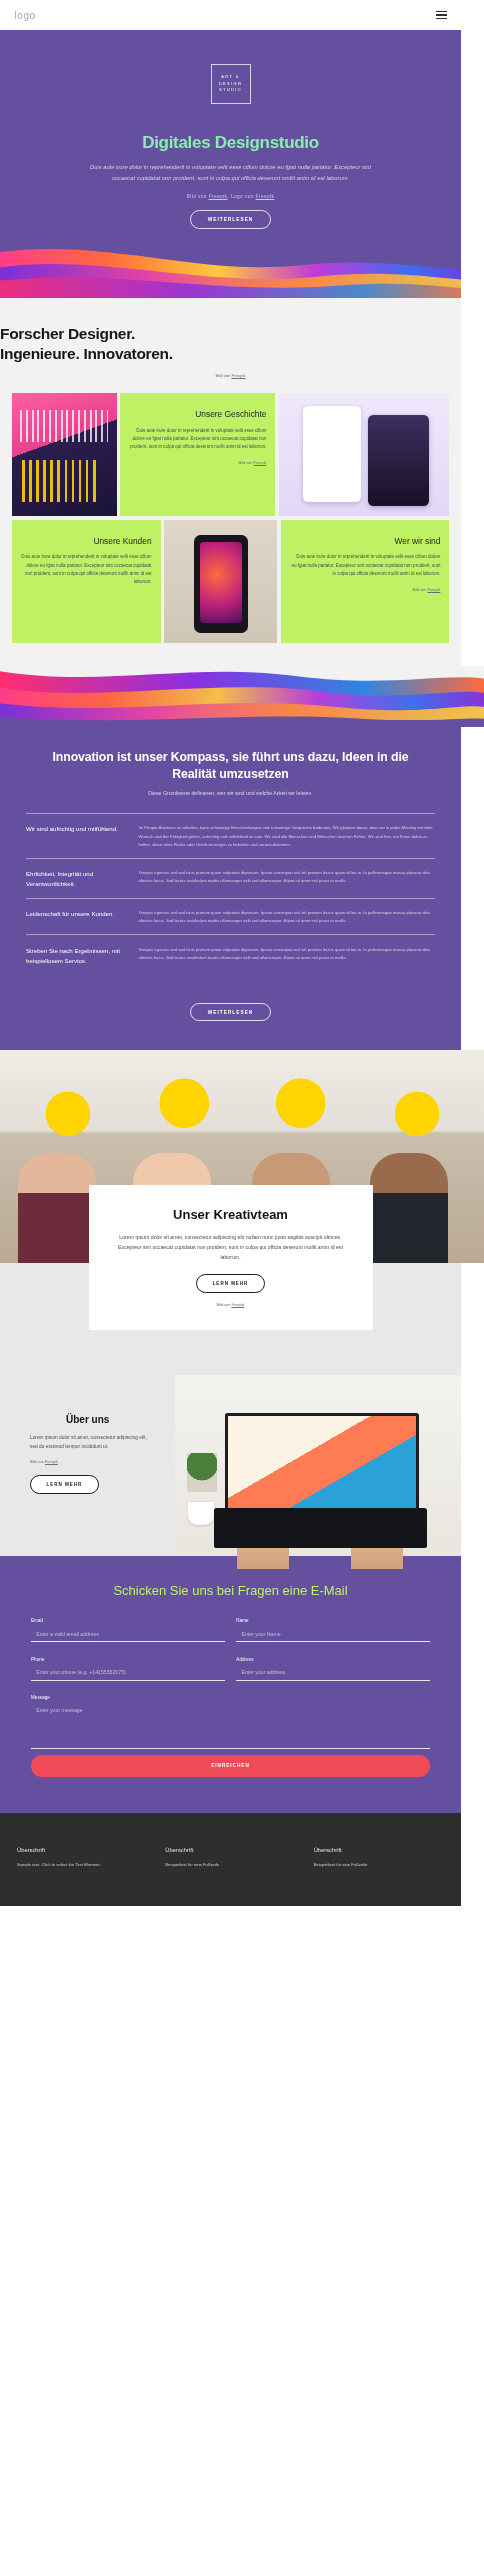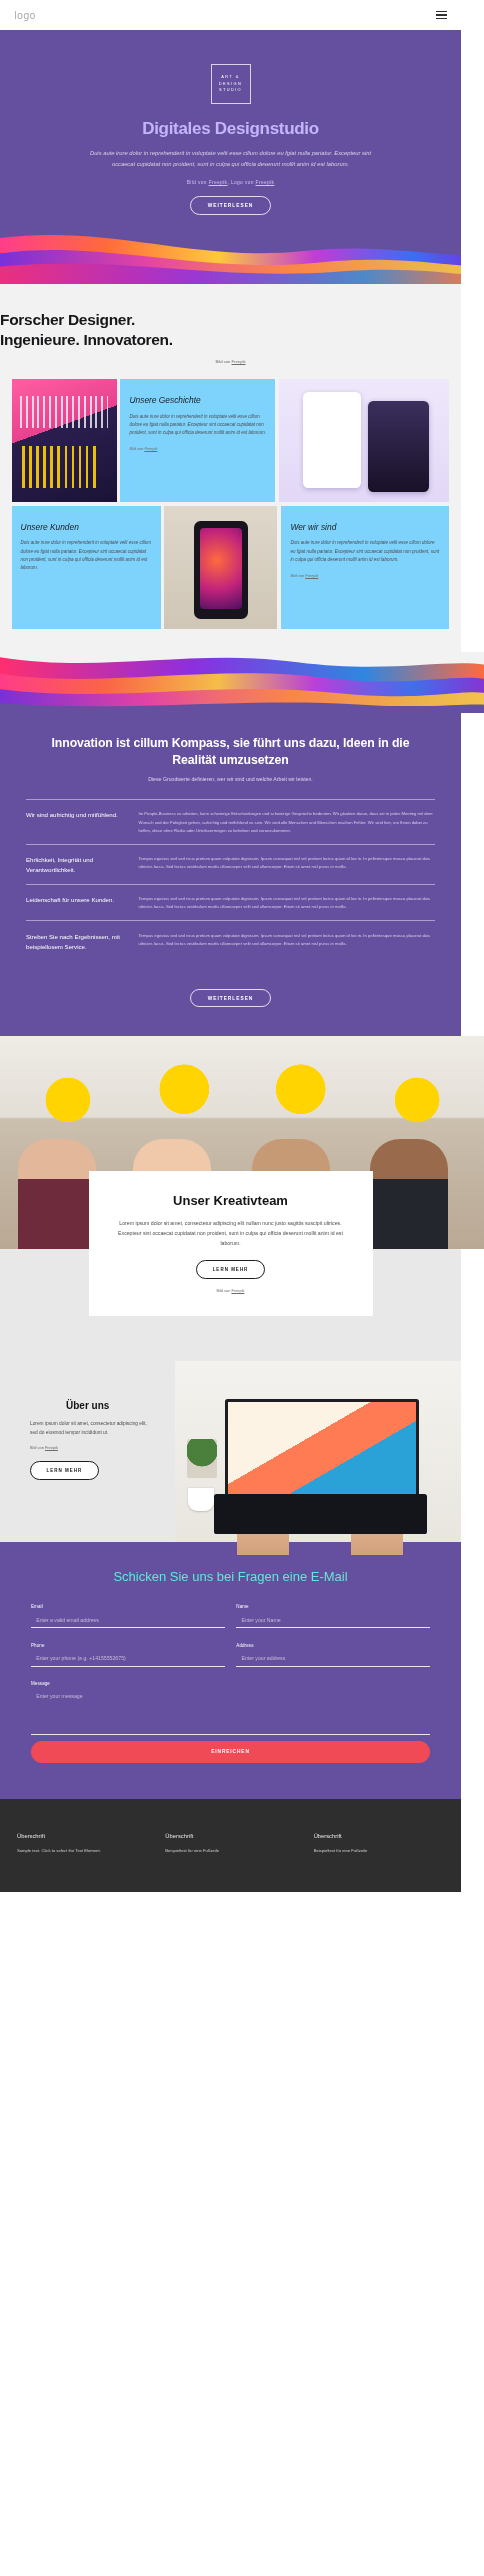--- a/index.html
+++ b/index.html
@@ -28,21 +28,21 @@
     padding: 34px 0 0 0; text-align: center;
     overflow: hidden;
   }
   .badge {
     width: 40px; height: 40px; border: 0.6px solid rgba(255,255,255,.75);
     margin: 0 auto; display: flex; flex-direction: column;
     align-items: center; justify-content: center; gap: 1.9px;
   }
   .badge div { color: #fff; font-size: 3.9px; letter-spacing: 1.4px; line-height: 1.25; }
   .hero h1 {
-    margin-top: 15px; color: #c4b5fd; font-size: 17px; font-weight: 700;
+    margin-top: 29px; color: #86efac; font-size: 17px; font-weight: 700;
     letter-spacing: -0.3px;
   }
   .hero p.sub {
     margin: 9px auto 0; width: 304px; color: #d9d2ea;
     font-size: 5.8px; font-style: italic; line-height: 1.85;
   }
   .credit { margin-top: 10.3px; font-size: 4.8px; color: #cfc6e6; letter-spacing: 0.4px; }
   .credit u { text-decoration: underline; }
   .btn-outline-light {
     display: inline-block; margin-top: 11.6px; padding: 5.8px 17px;
@@ -57,21 +57,21 @@
   .light h2 {
     text-align: left; font-size: 15.5px; line-height: 1.28; color: #17171a;
     font-weight: 700; letter-spacing: -0.3px;
   }
   .sm-credit { text-align:center; margin-top: 9px; font-size: 4.2px; color: #6d6d74; }
   .sm-credit u { text-decoration: underline; }
 
   .cards { margin-top: 15.5px; padding: 0 11.6px; }
   .row1 { display: flex; gap: 3.9px; align-items: stretch; }
   .row2 { display: flex; gap: 3.9px; align-items: stretch; margin-top: 3.9px; }
-  .card-text { background: #7dd3fc; padding: 15.5px 9px; text-align: left; font-style: italic; }
+  .card-text { background: #bef264; padding: 15.5px 9px; text-align: right; }
   .card-text h3 { font-size: 8.4px; font-weight: 400; color: #1d1d20; margin-bottom: 7.8px; }
   .card-text p { font-size: 4.5px; color: #4c4c52; line-height: 1.85; }
   .card-text .mini { margin-top: 8.4px; font-size: 3.9px; color: #6d6d74; }
   .card-text .mini u { text-decoration: underline; }
   .ph { position: relative; overflow: hidden; }
 
   
   .img-poster { background:
       linear-gradient(160deg,#ff5fa2 0%,#e8418f 40%,#2b1e4f 40%,#1b1336 100%);
       position: relative; }
@@ -179,21 +179,21 @@
   .cup { position:absolute; left: 13px; top: 127px; width: 26px; height: 23px;
     background:#ffffff; border-radius: 0 0 9px 9px; box-shadow: 0 0.6px 1.9px rgba(0,0,0,.18); }
   .hand-l { position:absolute; left: 62px; top: 155px; width: 52px; height: 39px;
     background: linear-gradient(180deg,#e3b694,#d2a07b); border-radius: 13px 13px 0 0; }
   .hand-r { position:absolute; left: 176px; top: 155px; width: 52px; height: 39px;
     background: linear-gradient(180deg,#e3b694,#d2a07b); border-radius: 13px 13px 0 0; }
 
   
   .contact { background: #64509e; padding: 26px 0 36px; }
   .contact h2 {
-    color:#5eead4; text-align:center; font-size: 13px; font-weight: 400;
+    color:#bef264; text-align:center; font-size: 13px; font-weight: 400;
     line-height: 1.4; padding: 0 91px;
   }
   .form { margin: 18px 31px 0; }
   .form-row { display:flex; gap: 11.6px; margin-bottom: 14.2px; }
   .field { flex: 1; }
   .field label { display:block; color:#ffffff; font-size: 4.5px; margin-bottom: 3.9px; letter-spacing:0.1px; }
   .field input, .field textarea {
     width: 100%; background: transparent; border: none;
     border-bottom: 0.6px solid rgba(255,255,255,.85);
     color:#ffffff; font-size: 5.2px; padding: 2.6px 5.2px 4.5px;
@@ -310,21 +310,21 @@
     <svg class="wave-mid" viewBox="0 0 750 95" preserveAspectRatio="none" style="margin-top:23px">
       <rect x="0" y="0" width="750" height="95" fill="#f2f2f2"></rect>
       <path d="M0,8 C160,34 300,-6 460,16 C600,34 690,10 750,20 L750,95 L0,95 Z" fill="url(#g3)"></path>
       <path d="M0,34 C150,58 330,18 500,40 C630,56 700,34 750,42 L750,95 L0,95 Z" fill="url(#g1)" opacity=".92"></path>
       <path d="M0,58 C180,80 340,44 520,64 C650,78 710,58 750,64 L750,95 L0,95 Z" fill="url(#g2)" opacity=".9"></path>
       <path d="M0,80 C200,94 380,70 560,82 C660,88 720,80 750,82 L750,95 L0,95 Z" fill="#64509e"></path>
     </svg>
   </div>
 
   <div class="values">
-    <h2>Innovation ist cillum Kompass, sie führt uns dazu, Ideen in die Realität umzusetzen</h2>
+    <h2>Innovation ist unser Kompass, sie führt uns dazu, Ideen in die Realität umzusetzen</h2>
     <div class="lead">Diese Grundwerte definieren, wer wir sind und welche Arbeit wir leisten.</div>
     <div class="vlist">
       <div class="vitem">
         <div class="vh">Wir sind aufrichtig und mitfühlend.</div>
         <div class="vb">Im People-Business zu arbeiten, kann schwierige Entscheidungen und schwierige Gespräche bedeuten. Wir glauben daran, dass wir in jedes Meeting mit dem Wunsch und der Fähigkeit gehen, aufrichtig und mitfühlend zu sein. Wir sind alle Menschen und Menschen machen Fehler. Wir sind hier, um Ihnen dabei zu helfen, diese ohne Risiko oder Urteilsvermögen zu beheben und voranzukommen.</div>
       </div>
       <div class="vitem">
         <div class="vh">Ehrlichkeit, Integrität und Verantwortlichkeit.</div>
         <div class="vb">Tempus egestas sed sed risus pretium quam vulputate dignissim. Ipsum consequat nisl vel pretium lectus quam id leo in. In pellentesque massa placerat duis ultricies lacus. Sed lectus vestibulum mattis ullamcorper velit sed ullamcorper. Etiam sit amet nisl purus in mollis.</div>
       </div>

